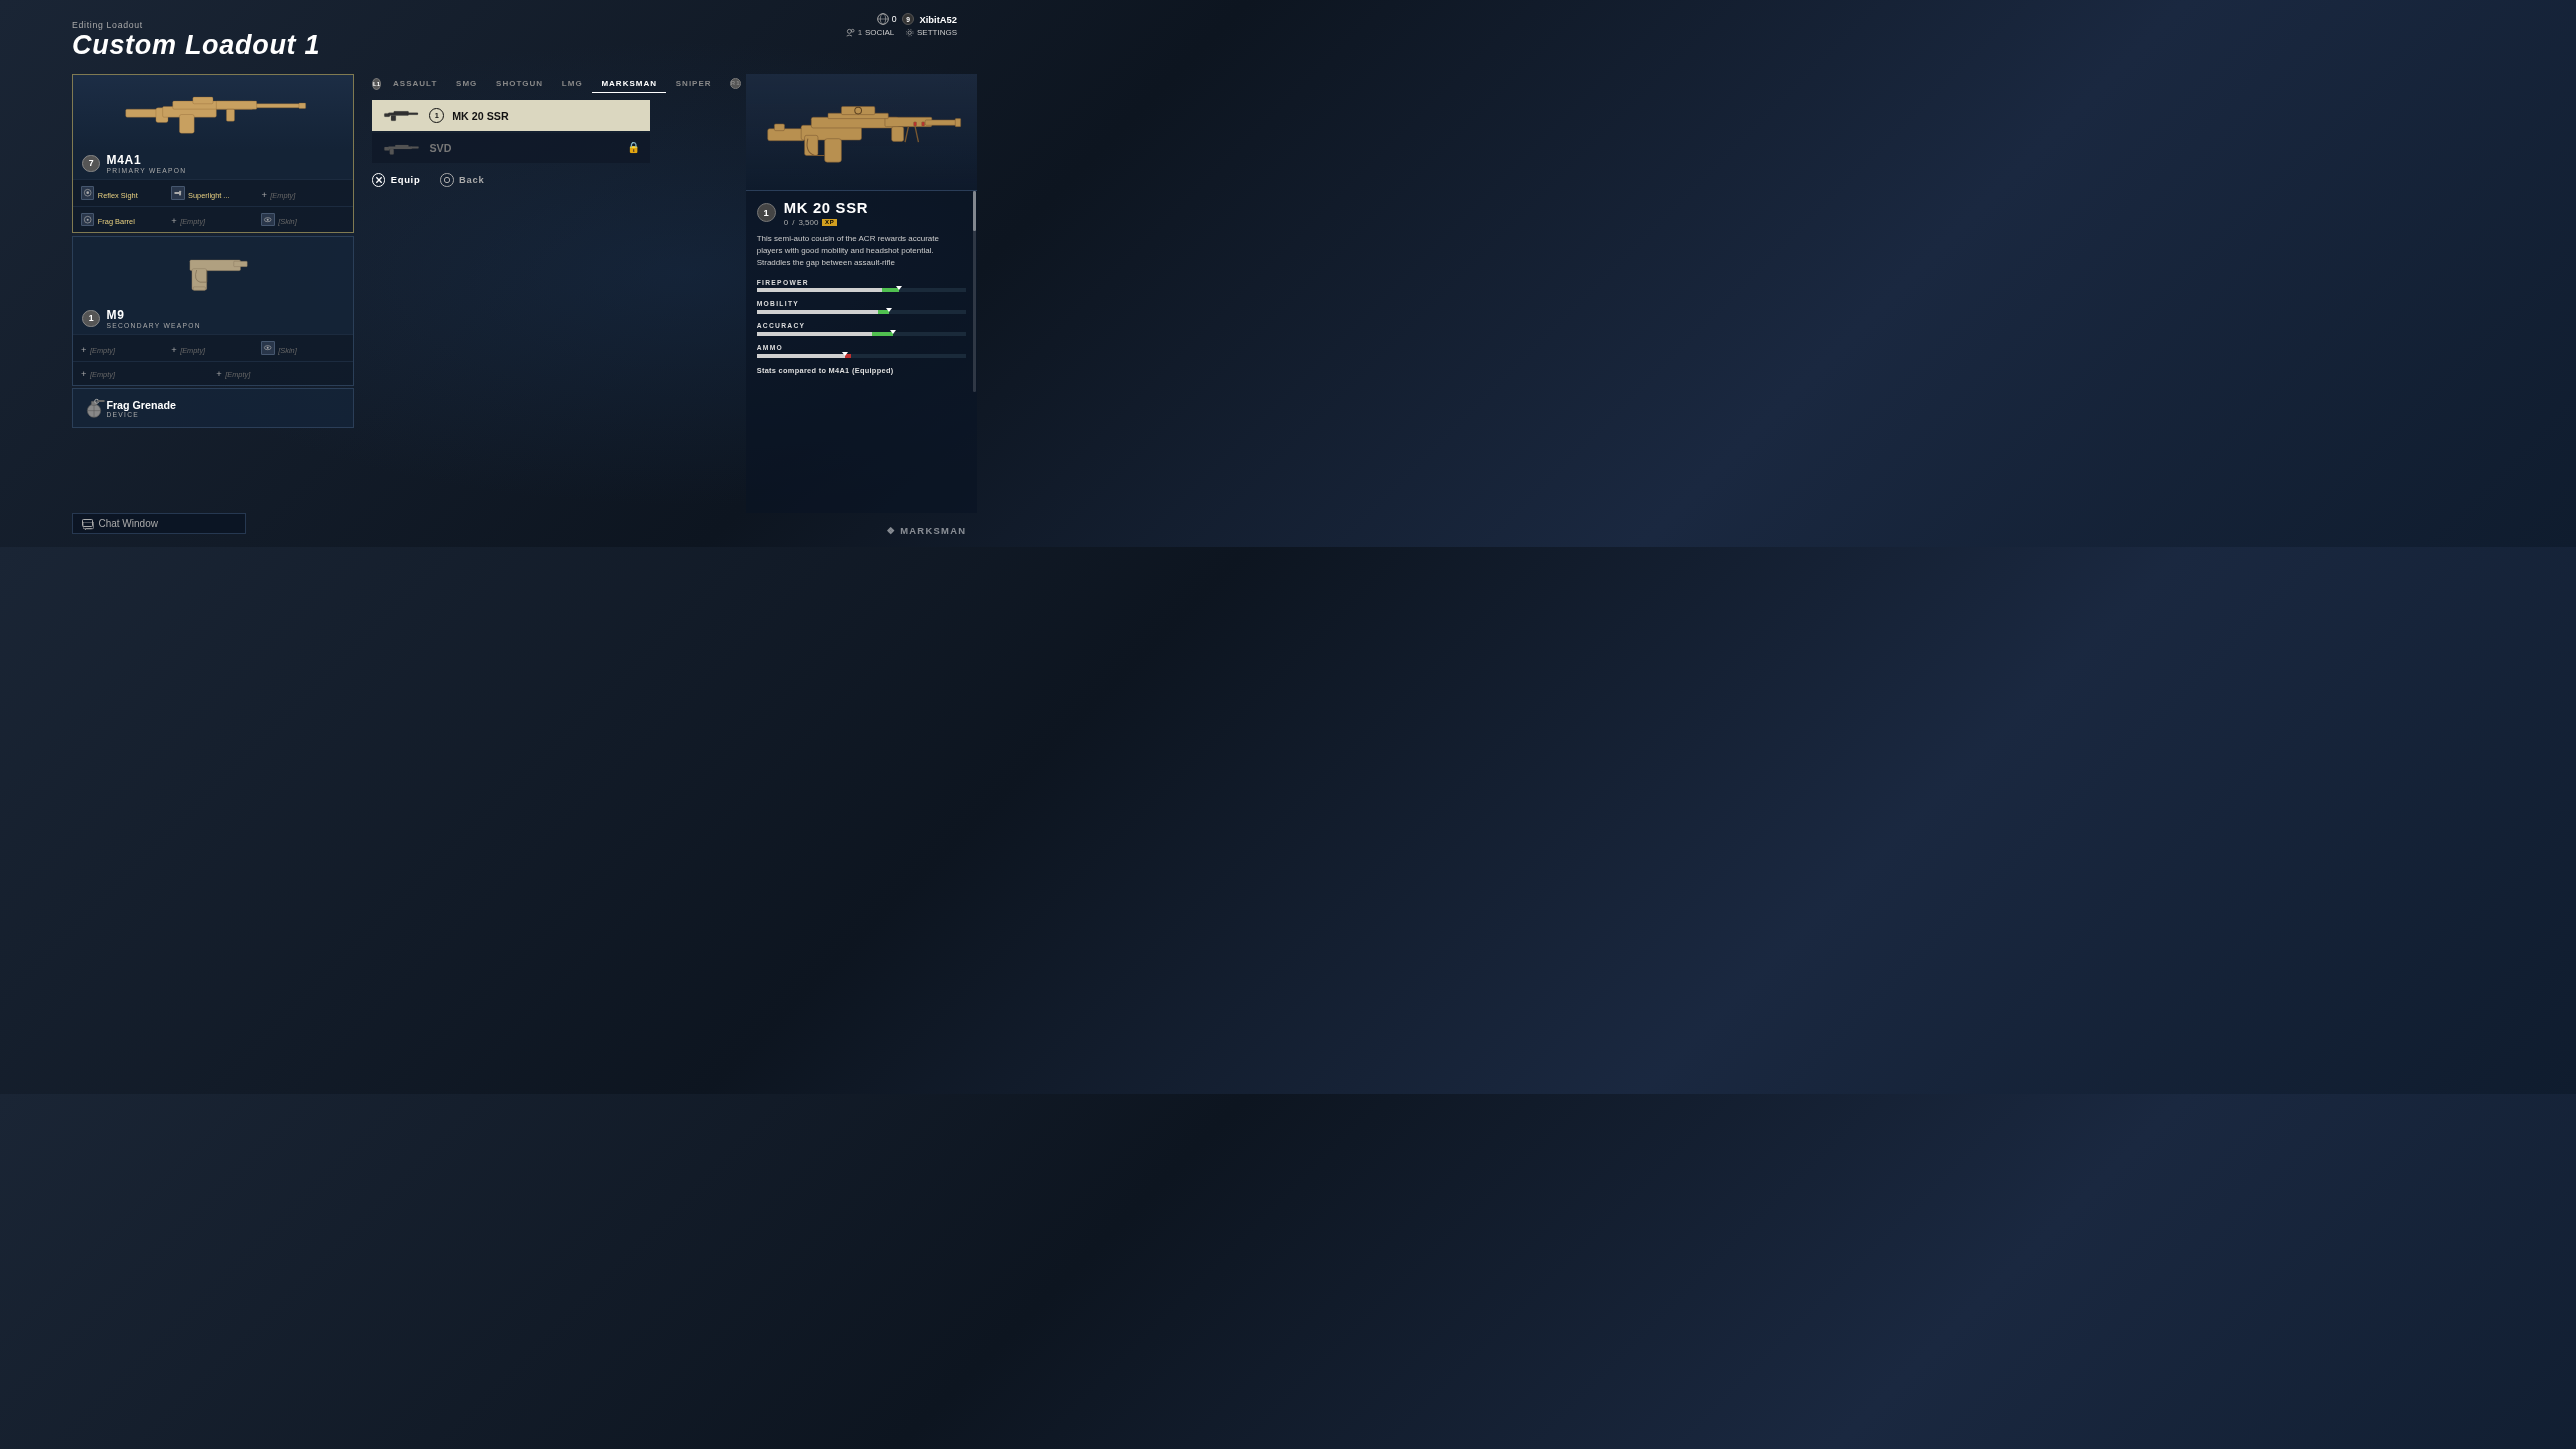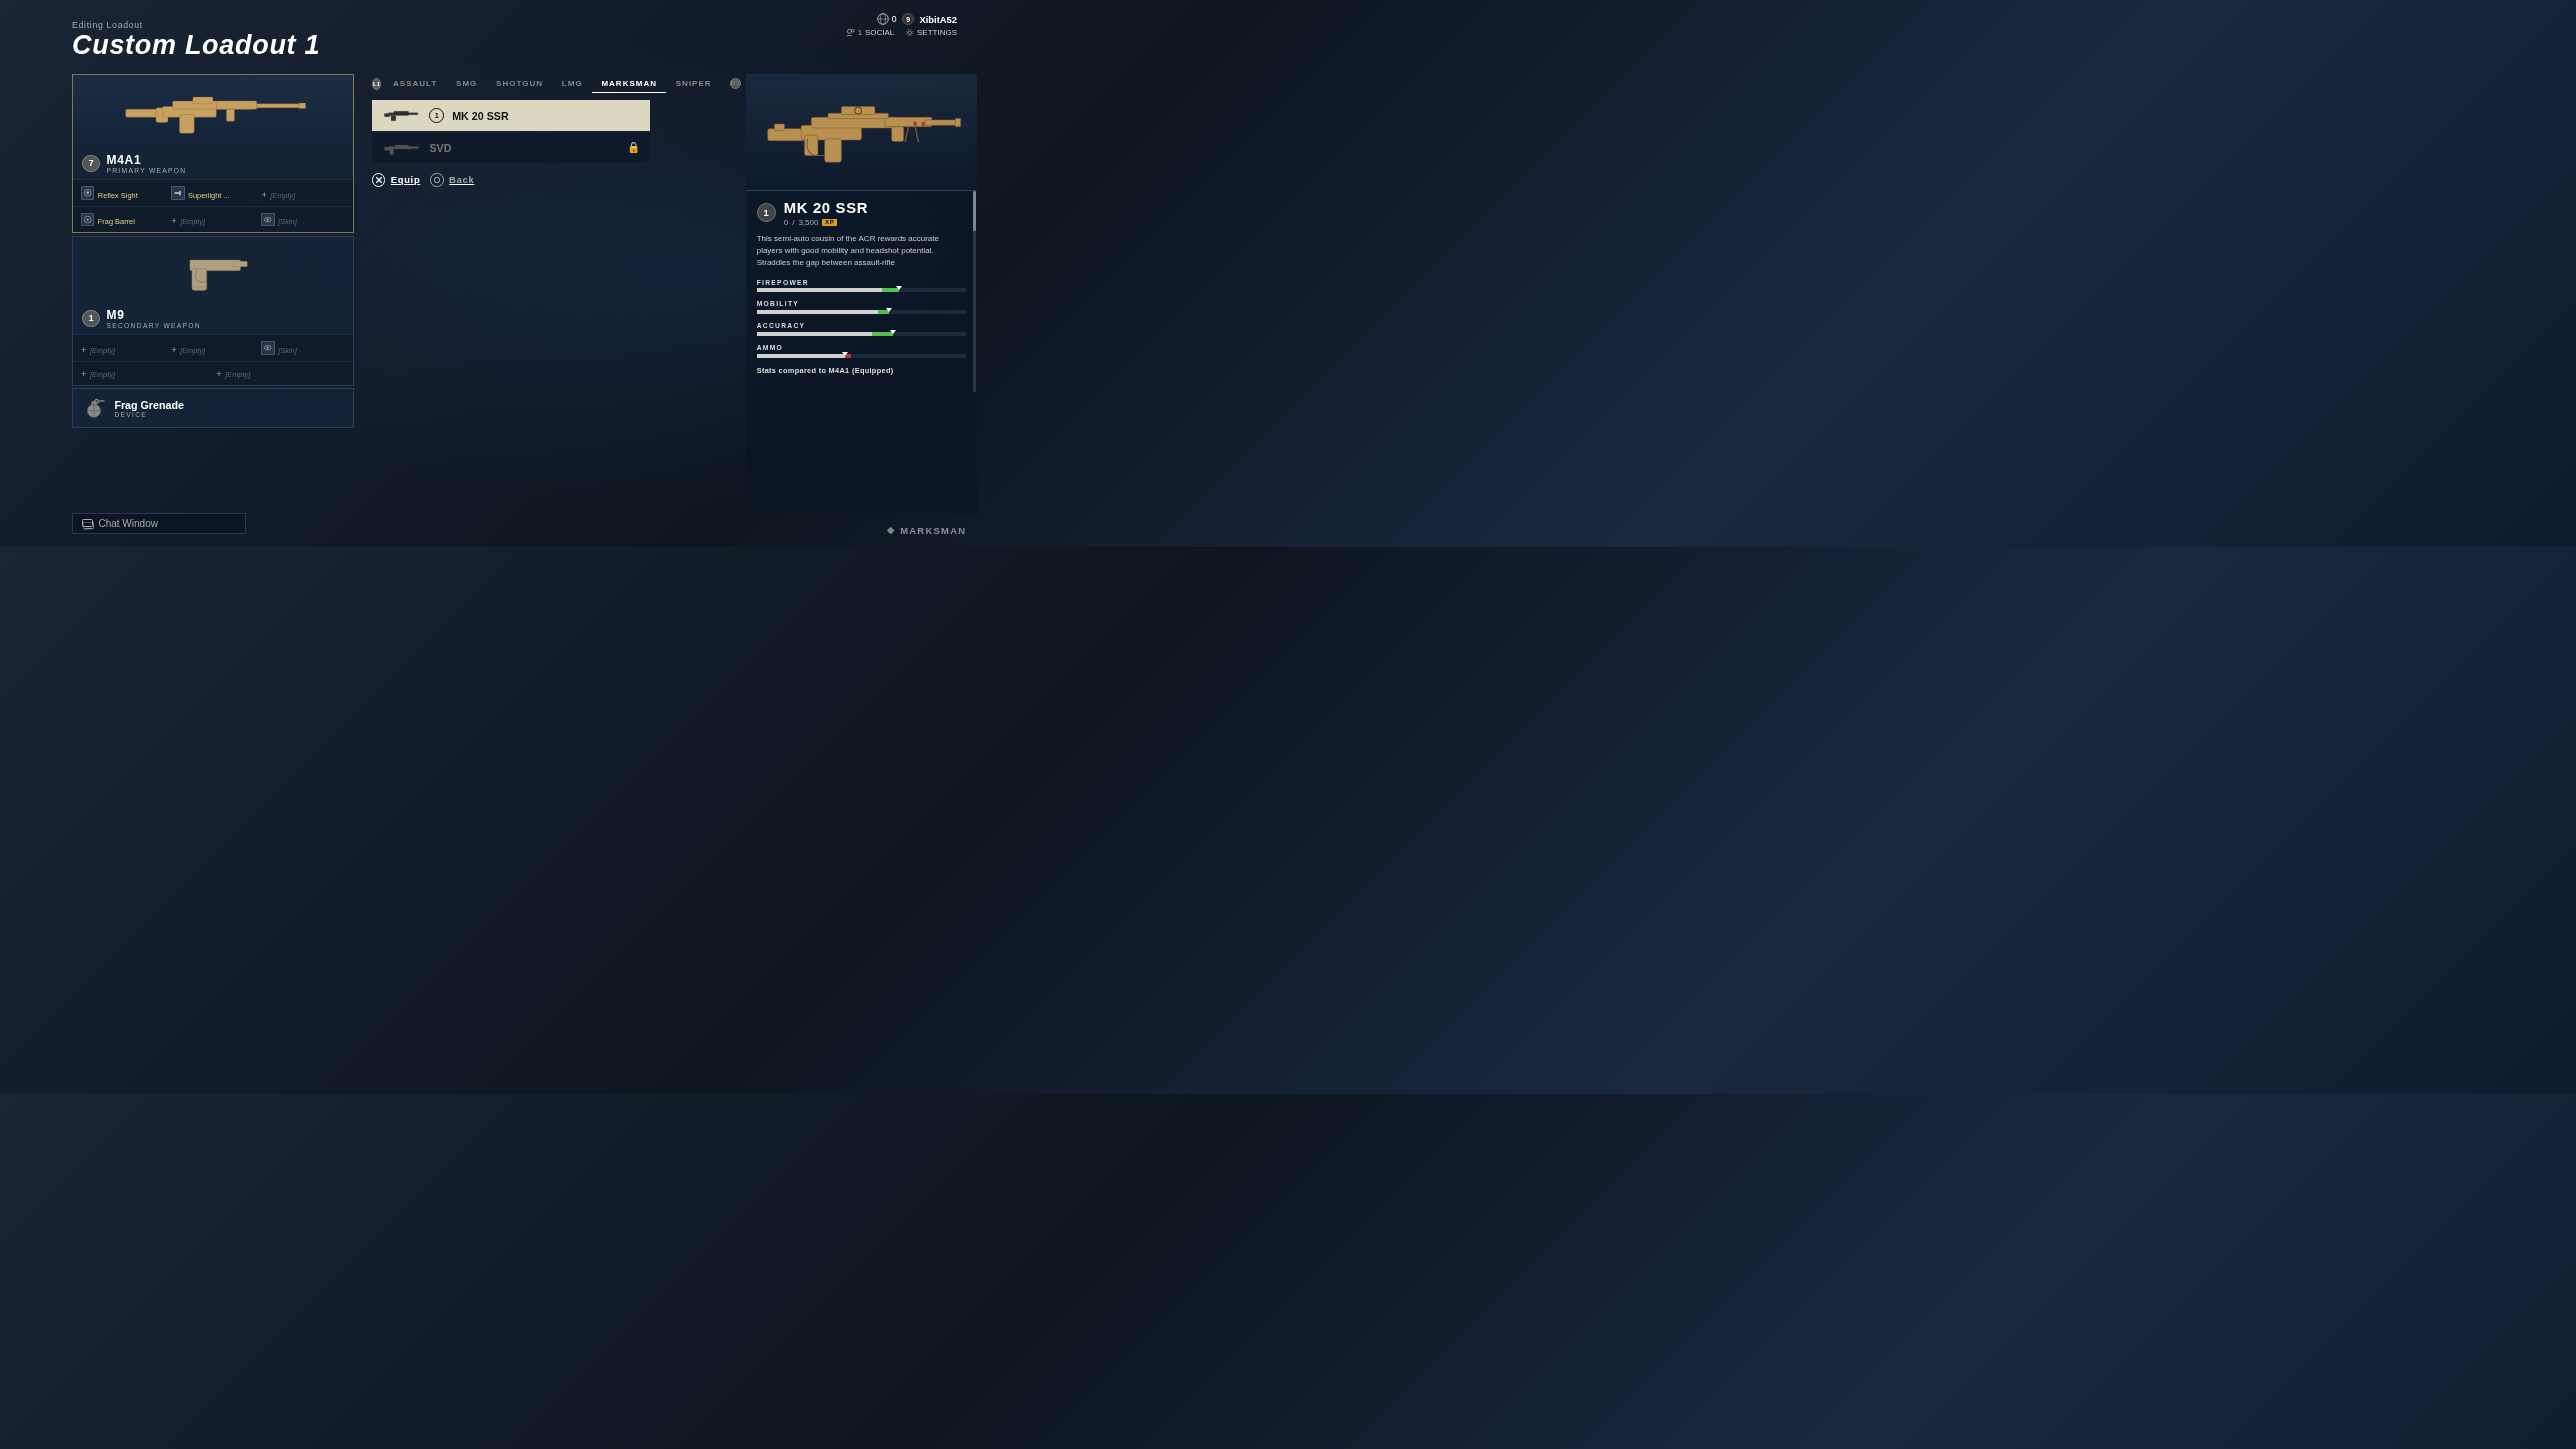--- a/index.html
+++ b/index.html
@@ -179,21 +179,20 @@
       padding: 6.7px;
     }
 
     
     .device-card {
       background: rgba(20, 35, 55, 0.9);
       border: 0.7px solid rgba(100, 130, 170, 0.3);
       padding: 6.7px 9.4px;
       display: flex;
       align-items: center;
-      gap: 8px;
       margin-bottom: 2.7px;
     }
     .device-icon {
       width: 24px; height: 24px;
       display: flex; align-items: center; justify-content: center;
     }
     .device-name { font-size: 10.7px; font-weight: bold; }
     .device-type { font-size: 6.7px; color: #aaa; letter-spacing: 1.3px; }
 
     
@@ -289,24 +288,23 @@
     .weapon-list-name {
       font-size: 10.7px;
       font-weight: bold;
       flex: 1;
     }
     .lock-icon { font-size: 10.7px; }
 
     
     .action-buttons {
       display: flex;
-      gap: 10px;
+      gap: 20px;
       padding: 8px 0;
       align-items: center;
-      text-decoration: underline;
     }
     .action-btn {
       display: flex;
       align-items: center;
       gap: 5.4px;
       font-size: 9.4px;
       font-weight: bold;
       letter-spacing: 0.7px;
       cursor: pointer;
     }

